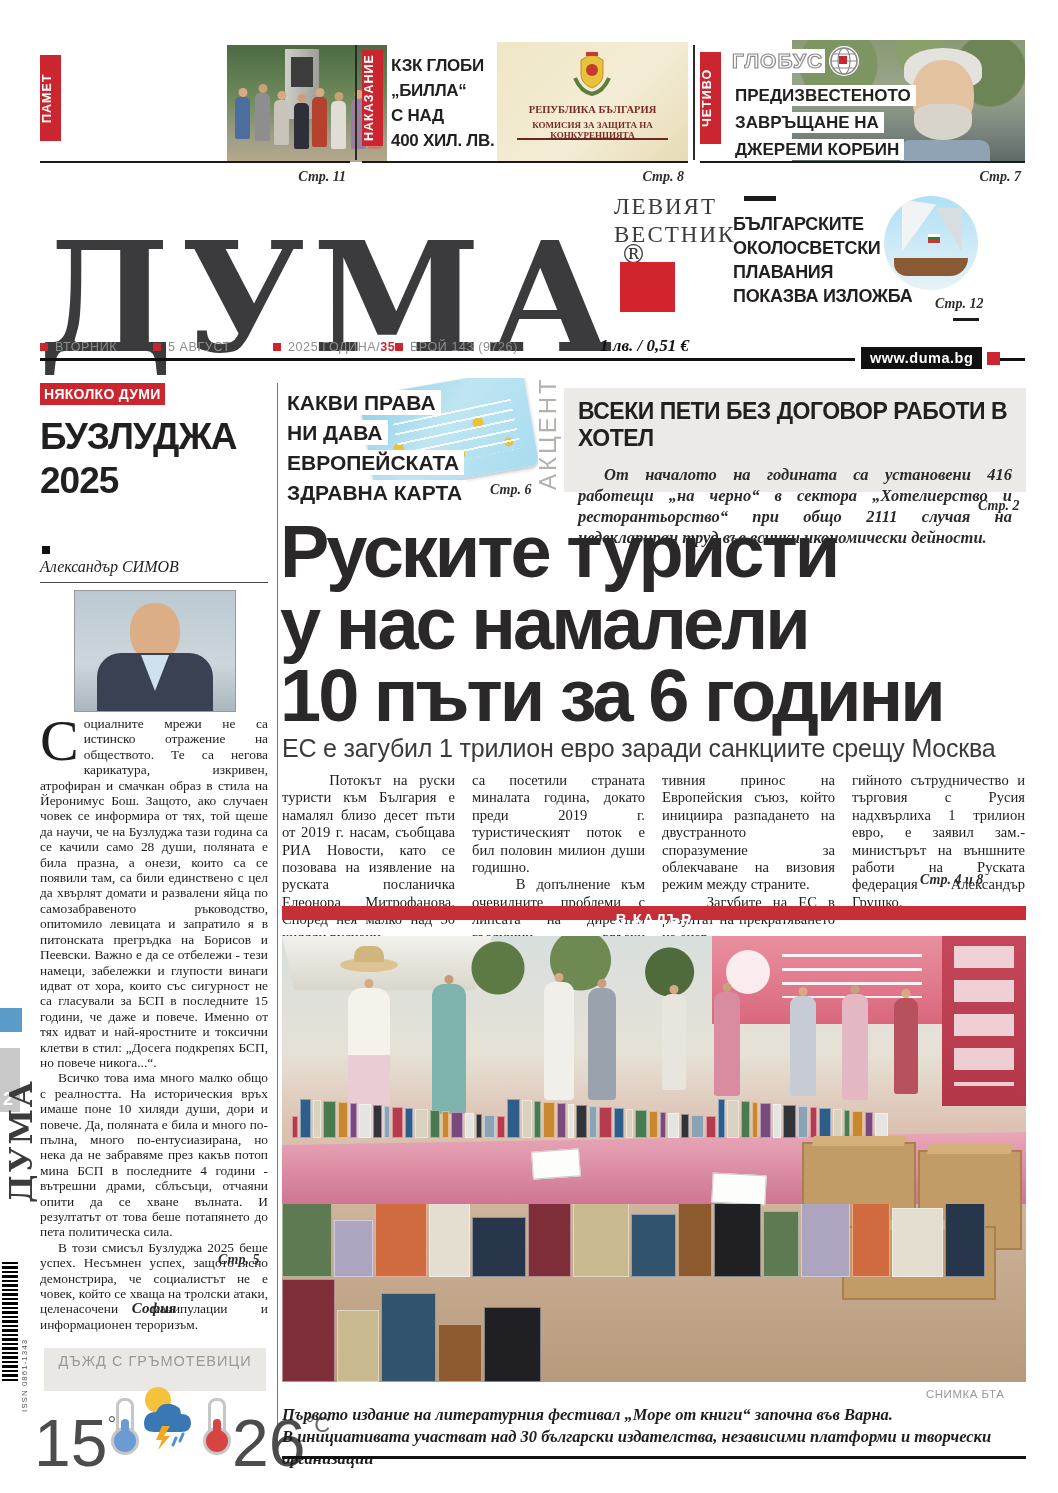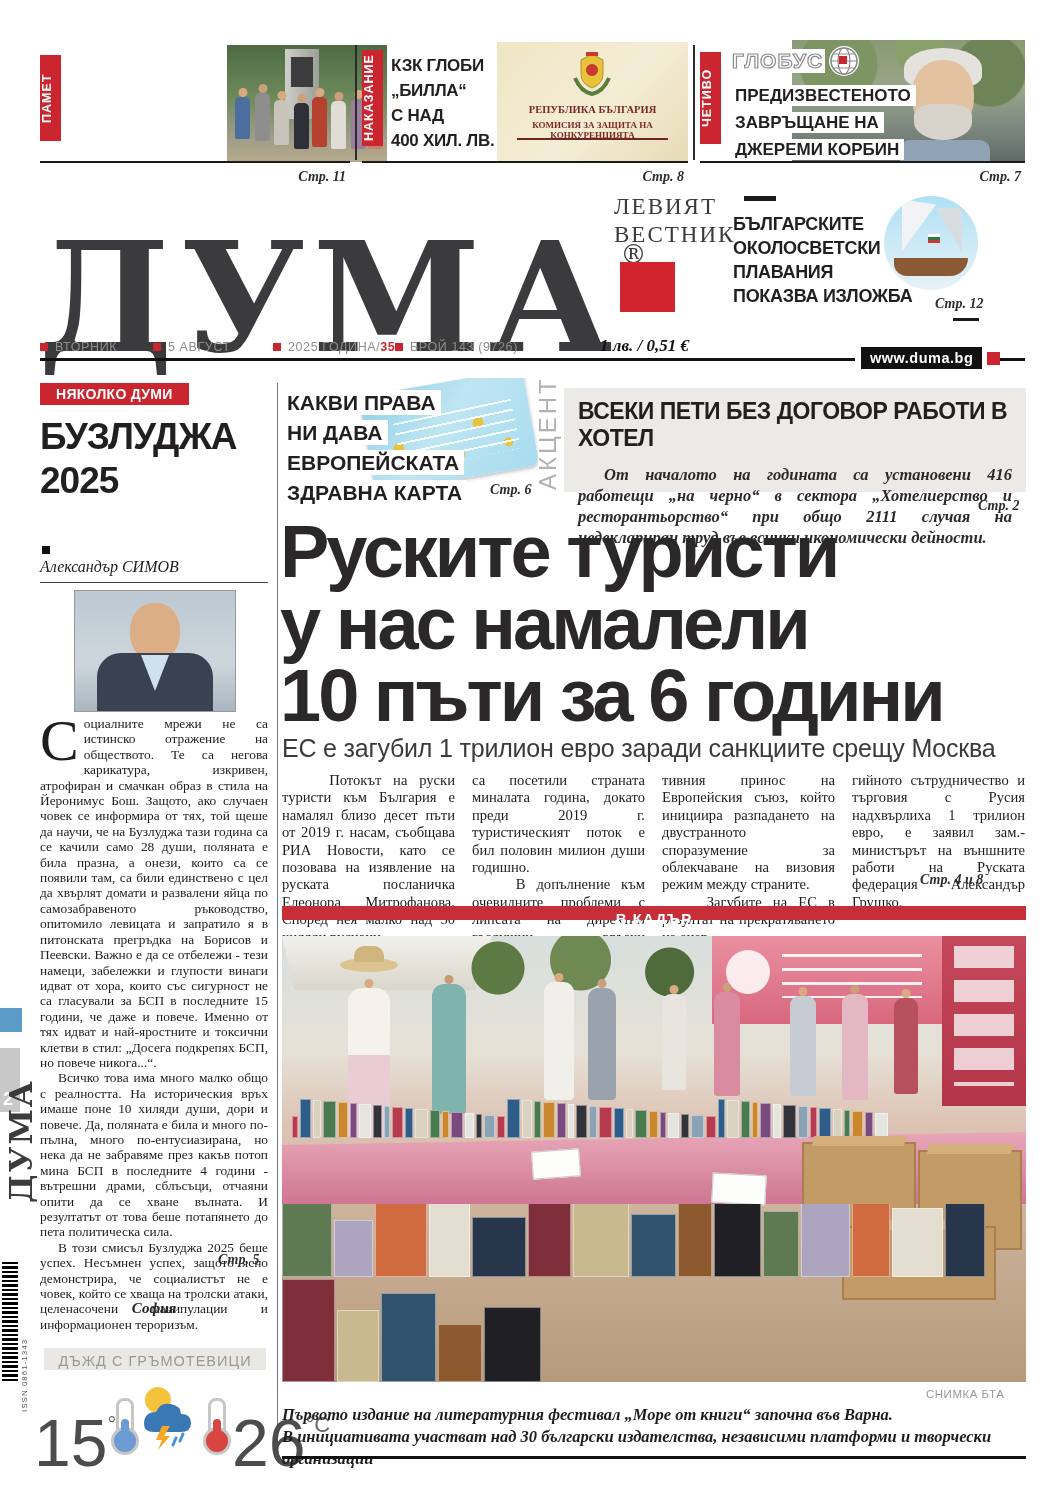--- a/index.html
+++ b/index.html
@@ -28,21 +28,21 @@
   .logo{font-family:"DejaVu Serif","Liberation Serif",serif;font-weight:bold;font-size:152px;
         line-height:118px;letter-spacing:8px;color:#3B3A3C;}
   .logo sup{font-size:26px;font-weight:normal;letter-spacing:0;vertical-align:88px;}
   .tagline{font-family:"Liberation Serif",serif;font-size:23px;line-height:28px;letter-spacing:2px;color:#3B3A3C;}
   .side-hl{font-weight:bold;font-size:18px;line-height:24px;letter-spacing:-0.3px;color:#221f20;white-space:pre-line;}
   
   .dl{font-size:12.5px;color:#8e8d8b;letter-spacing:0.6px;display:flex;align-items:center;gap:7px;}
   .rsq{width:8px;height:8px;background:#CB2630;display:inline-block;}
   .site-box{background:#111;color:#fff;font-weight:bold;font-size:14.5px;padding:3px 9px;letter-spacing:0.5px;}
   
-  .op-label{background:#CB2630;color:#fff;font-weight:bold;font-size:14px;padding:3px 16px;letter-spacing:0.3px;display:inline-block;}
+  .op-label{background:#CB2630;color:#fff;font-weight:bold;font-size:14px;padding:3px 4px;letter-spacing:0.3px;display:inline-block;}
   .op-title{font-weight:bold;font-size:37px;line-height:44px;letter-spacing:-1px;color:#221f20;white-space:pre-line;}
   .op-body{font-family:"Liberation Serif",serif;font-size:13.4px;line-height:15.4px;text-align:justify;color:#1e1c1d;}
   .op-body p{margin:0;}
   .op-body p.ind{text-indent:18px;}
   .dropcap{float:left;font-family:"Liberation Serif",serif;font-size:58px;line-height:44px;padding:3px 5px 0 0;}
   
   .ak-label{writing-mode:vertical-rl;transform:rotate(180deg);color:#b3b1ad;font-size:24px;letter-spacing:3px;text-align:center;}
   .ak-box{background:#ECEAE6;}
   .ak-hl{font-weight:bold;font-size:23px;letter-spacing:-0.5px;color:#221f20;}
   .ak-sum{font-family:"Liberation Serif",serif;font-style:italic;font-weight:bold;font-size:16.5px;line-height:21px;
@@ -218,21 +218,21 @@
     <div class="abs" style="left:66px;top:64px;width:28px;height:36px;background:#cfe0ee;clip-path:polygon(0 0,100% 0,50% 100%);"></div>
   </div>
   <div class="abs op-body" style="left:40px;top:716px;width:228px;">
     <p><span class="dropcap">С</span><span>оциалните мрежи не са истинско отражение на обществото. Те са негова карикатура, изкривен, атрофиран и смачкан образ в стила на Йеронимус Бош. Защото, ако случаен човек се информира от тях, той щеше да научи, че на Бузлуджа тази година са се качили само 28 души, поляната е била празна, а онези, които са се появили там, са били единствено с цел да хвърлят домати и развалени яйца по самозабравеното ръководство, опитомило левицата и запратило я в питонската прегръдка на Борисов и Пеевски. Важно е да се отбележи - тези намеци, забележки и глупости винаги идват от хора, които със сигурност не са гласували за БСП в последните 15 години, че даже и повече. Именно от тях идват и най-яростните и токсични клетви в стил: „Досега подкрепях БСП, но повече никога...“.</span></p>
     <p class="ind">Всичко това има много малко общо с реалността. На историческия връх имаше поне 10 хиляди души, дори и повече. Да, поляната е била и много по-пълна, много по-ентусиазирана, но нека да не забравяме през какъв потоп мина БСП в последните 4 години - вътрешни драми, сблъсъци, отчаяни опити да се хване вълната. И резултатът от това беше потапянето до пета политическа сила.</p>
     <p class="ind">В този смисъл Бузлуджа 2025 беше успех. Несъмнен успех, защото ясно демонстрира, че социалистът не е човек, който се хваща на тролски атаки, целенасочени манипулации и информационен тероризъм.</p>
   </div>
   <div class="abs pgref" style="left:218px;top:1252px;">Стр. 5</div>
 
   <div class="abs w-city" style="left:40px;top:1300px;width:228px;">София</div>
-  <div class="abs w-bar" style="left:44px;top:1348px;width:222px;height:22px;">ДЪЖД С ГРЪМОТЕВИЦИ</div>
+  <div class="abs w-bar" style="left:44px;top:1348px;width:222px;height:43px;">ДЪЖД С ГРЪМОТЕВИЦИ</div>
   <div class="abs w-temp" style="left:34px;top:1392px;"><span>15</span><sup>°C</sup></div>
   <div class="abs thermo" style="--tc:#6b9bd2;left:116px;top:1398px;height:40px;"></div>
   <svg class="abs" width="74" height="70" viewBox="0 0 74 70" style="left:128px;top:1382px;">
     <circle cx="30" cy="18" r="13" fill="#f5c33b"></circle>
     <path d="M16 42 q0-12 12-12 q4-10 15-8 q10 2 10 10 q10 0 10 9 q0 9 -10 9 L26 50 q-10 0-10-8z" fill="#3a78b5"></path>
     <polygon points="34,44 28,58 34,58 30,68 42,54 36,54 42,44" fill="#f5a623"></polygon>
     <line x1="48" y1="56" x2="45" y2="63" stroke="#4a90d9" stroke-width="3" stroke-linecap="round"></line>
     <line x1="55" y1="52" x2="52" y2="59" stroke="#4a90d9" stroke-width="3" stroke-linecap="round"></line>
   </svg>
   <div class="abs thermo" style="--tc:#d64541;left:208px;top:1398px;height:40px;"></div>

